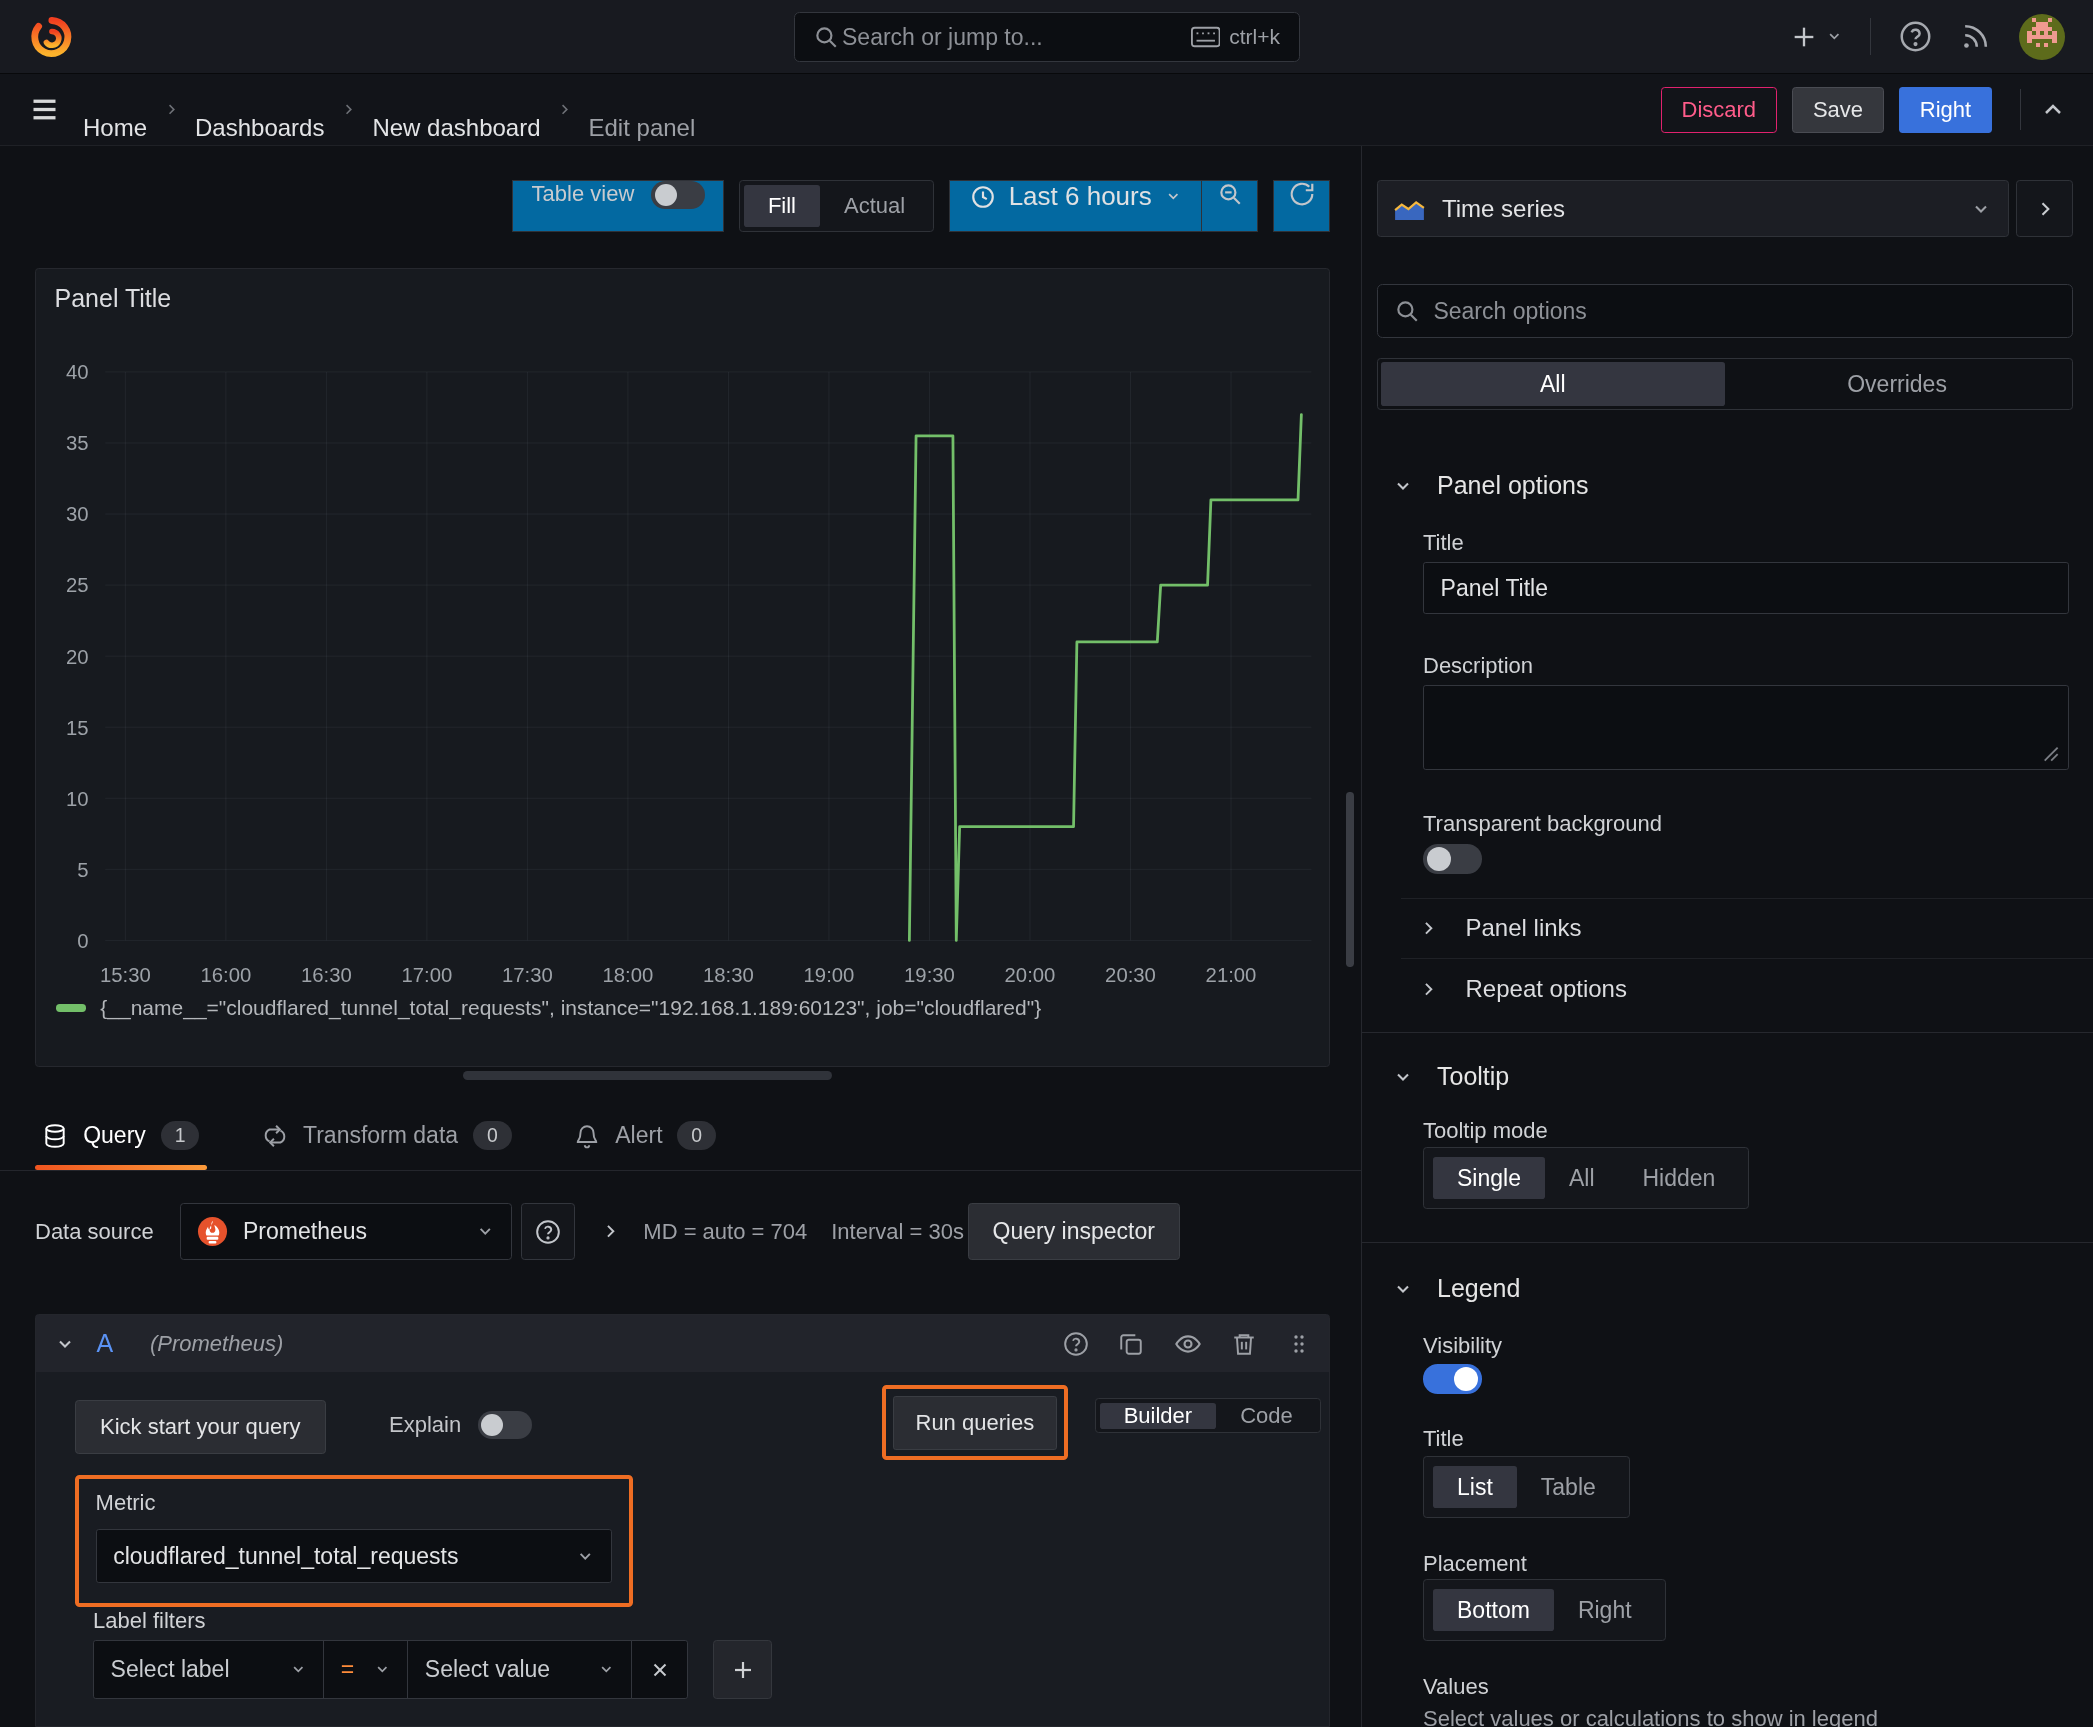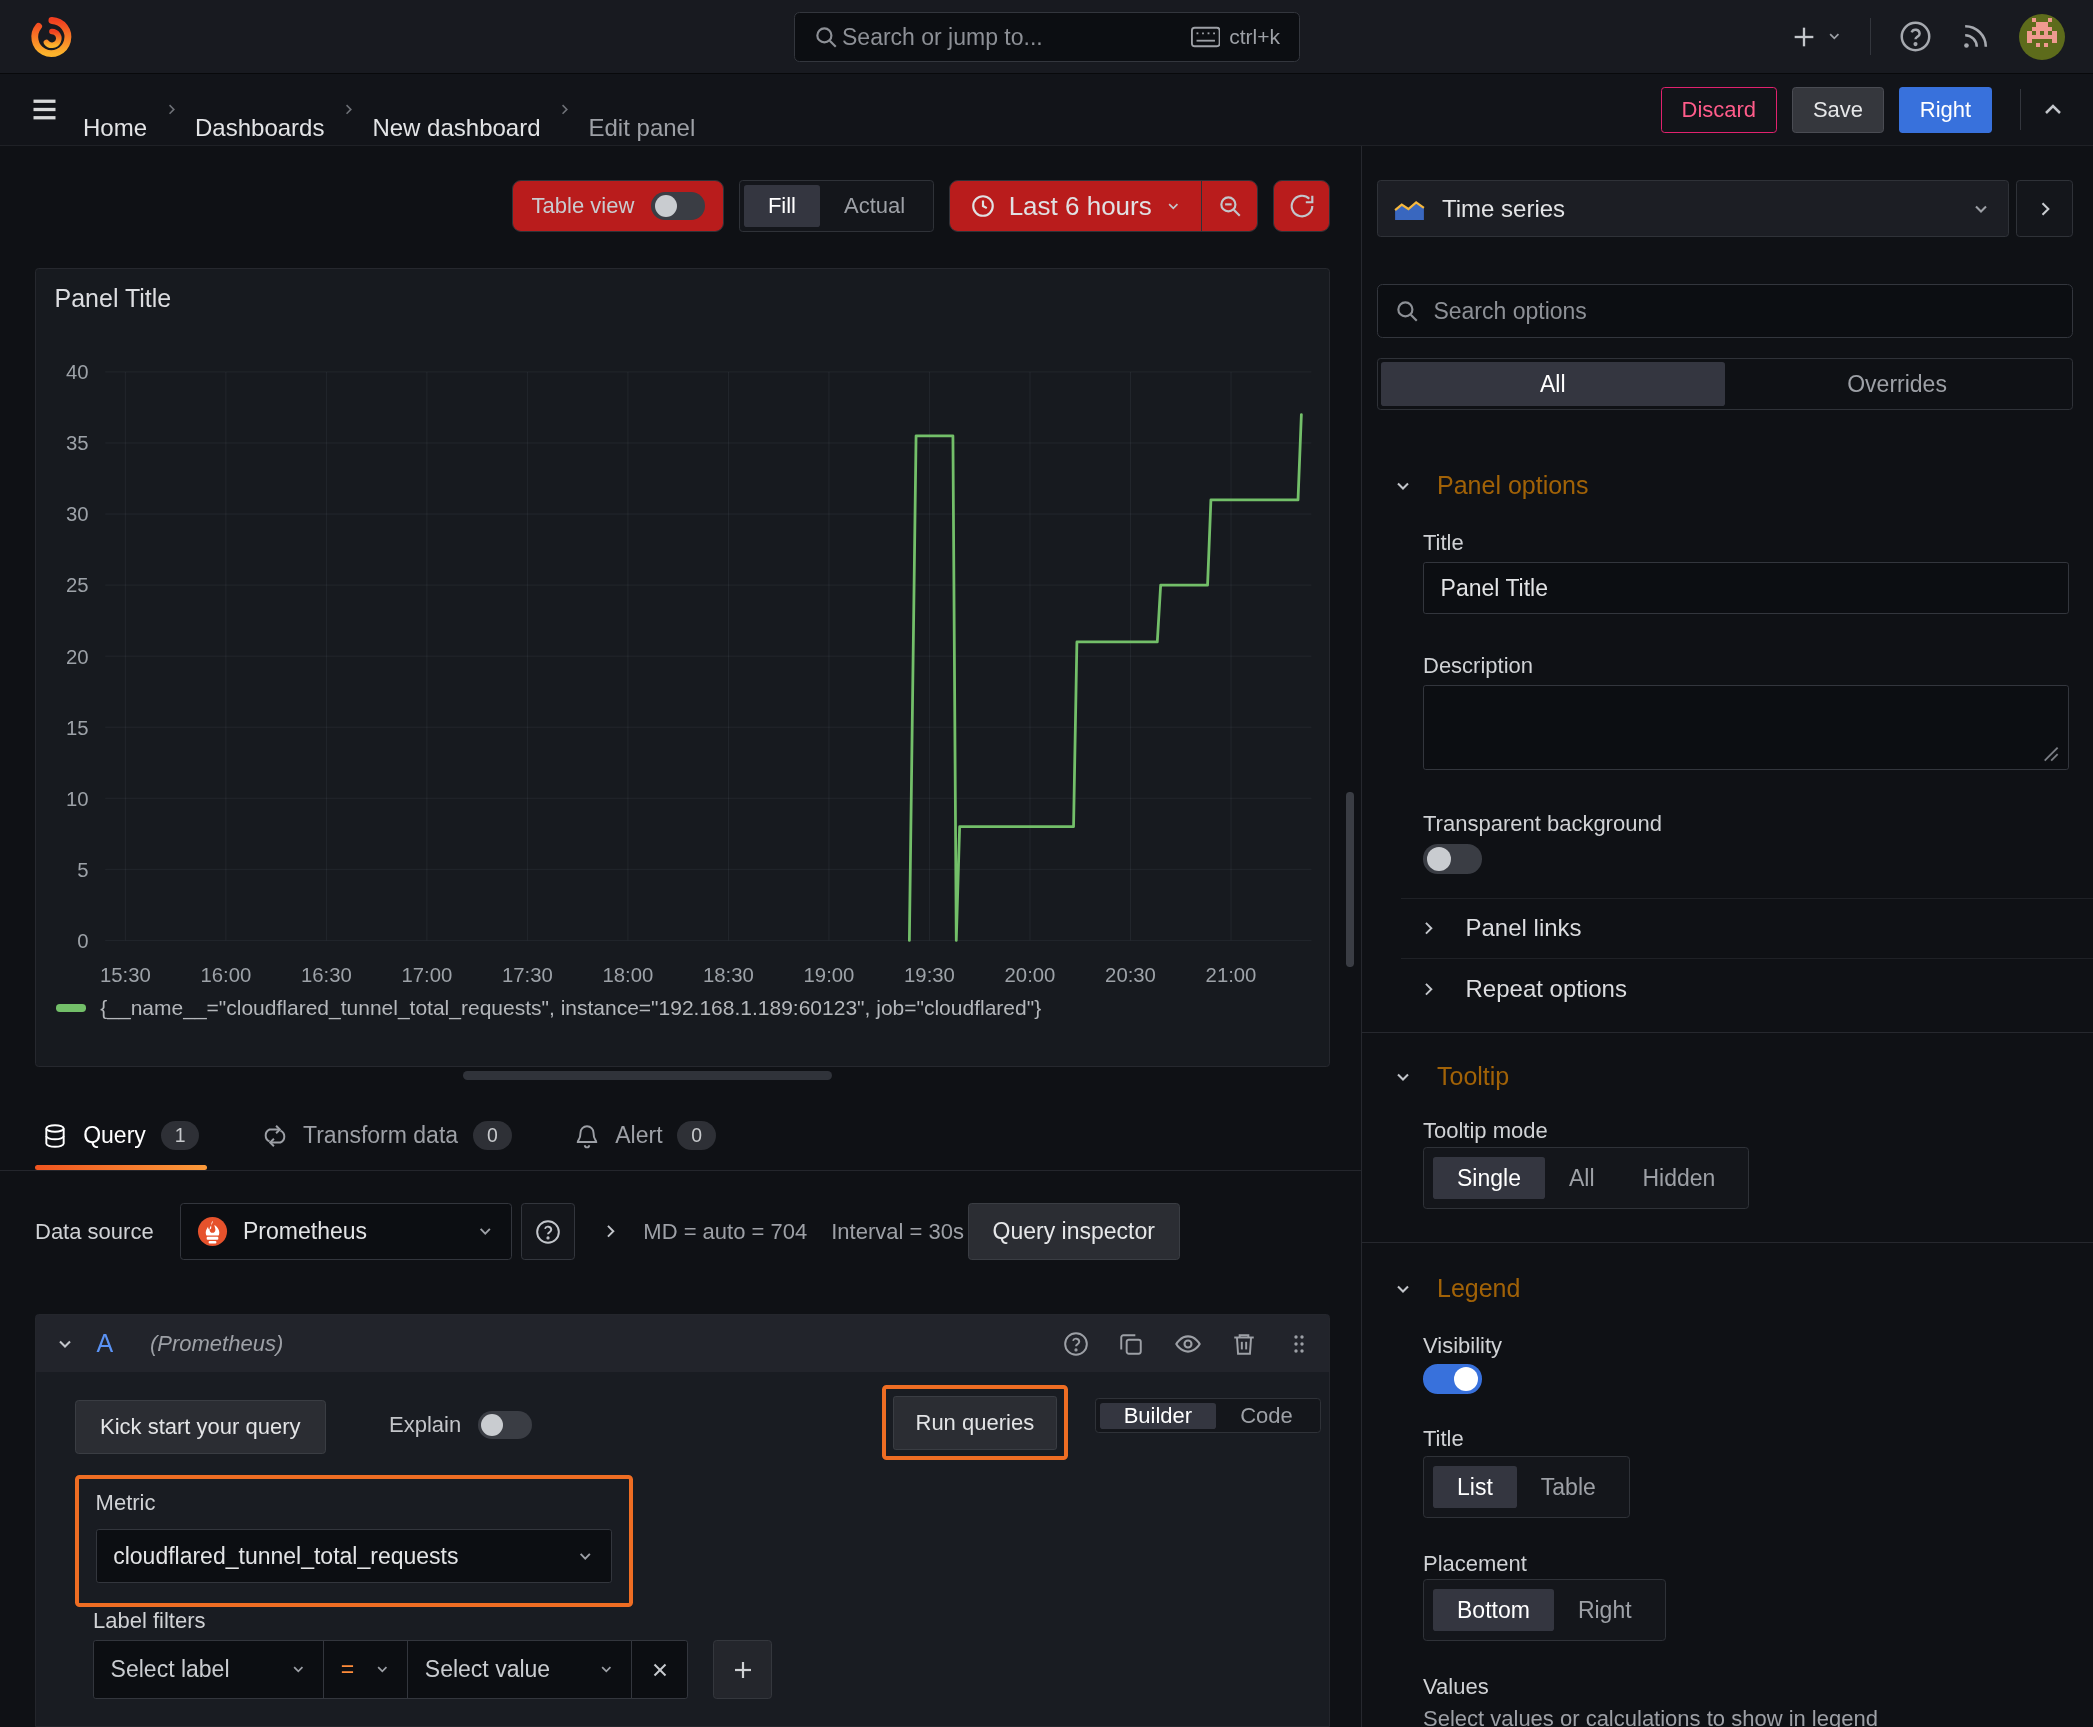--- a/index.html
+++ b/index.html
@@ -29,21 +29,21 @@
   .btn-apply { background:#3871dc; color:#ffffff; }
   .collapse-up { margin-left:13px; padding-left:20px; border-left:0.9px solid #33363d; color:#c3c6cb; display:flex; align-items:center; height:41px; }
 
   
   .content { display:flex; height:1582px; }
   .main { position:relative; width:1361px; background:#0f1115; }
   .sidebar { position:relative; flex:1; background:#0f1115; border-left:0.9px solid #26282e; }
 
   
   .toolbar { position:absolute; top:34px; right:31px; display:flex; gap:14.8px; height:52px; align-items:stretch; }
-  .tbox { border:0.9px solid #2f3238; border-radius:9px; background:#b91c1c; display:flex; align-items:center; }
+  .tbox { border:0.9px solid #2f3238; border-radius:0; background:#0369a1; display:flex; align-items:flex-start; }
   .tv-box { padding:0 18.5px; gap:16.6px; font-size:22px; color:#c9cbcf; }
   .seg { border:0.9px solid #2f3238; border-radius:3.7px; background:#14161b; display:flex; padding:3.7px; align-items:stretch; }
   .seg .chip { display:flex; align-items:center; padding:0 24px; font-size:22px; color:#9da0a6; border-radius:2.8px; }
   .seg .chip.sel { background:#343640; color:#ffffff; }
   .time-box { padding:0; }
   .time-main { display:flex; align-items:center; gap:13px; padding:0 20px; font-size:26px; color:#e0e1e3; }
   .time-div { width:0.9px; align-self:stretch; background:#2f3238; }
   .icon-btn { width:55px; display:flex; align-items:center; justify-content:center; color:#c3c6cb; }
 
   
@@ -100,21 +100,21 @@
   
   .viz-row { position:absolute; left:14.8px; right:20px; top:34px; height:57px; display:flex; gap:7.4px; }
   .viz-select { flex:1; border:0.9px solid #2f3238; border-radius:3.7px; background:#1c1e24; display:flex; align-items:center; gap:16.6px; padding:0 16.6px; font-size:24px; color:#e3e4e6; }
   .viz-select .chev { margin-left:auto; color:#9da0a6; display:flex; }
   .viz-expand { width:57px; border:0.9px solid #2f3238; border-radius:3.7px; background:#14161b; display:flex; align-items:center; justify-content:center; color:#c9ccd0; }
   .opt-search { position:absolute; left:14.8px; right:20px; top:138px; height:54px; background:#0c0e12; border:0.9px solid #33363d; border-radius:5.5px; display:flex; align-items:center; gap:13px; padding:0 16.6px; color:#8d9096; font-size:23px; }
   .ao-tabs { position:absolute; left:14.8px; right:20px; top:212px; height:52px; border:0.9px solid #2f3238; border-radius:3.7px; display:flex; padding:2.8px; }
   .ao-tabs .chip { flex:1; display:flex; align-items:center; justify-content:center; font-size:23px; color:#9da0a6; border-radius:2.8px; }
   .ao-tabs .chip.sel { background:#343640; color:#ffffff; }
 
-  .sec-head { position:absolute; left:31px; display:flex; align-items:center; gap:24px; font-size:25px; color:#a16207; font-weight:500; }
+  .sec-head { position:absolute; left:31px; display:flex; align-items:center; gap:24px; font-size:25px; color:#e5e5e5; font-weight:500; }
   .sub-head { position:absolute; left:57px; display:flex; align-items:center; gap:28px; font-size:24px; color:#dcdde0; }
   .side-label { position:absolute; left:61px; font-size:22px; color:#d0d2d5; }
   .side-input { position:absolute; left:61px; width:646px; height:52px; background:#0c0e12; border:0.9px solid #33363d; border-radius:2.8px; color:#e3e4e6; font-size:23px; padding:0 16.6px; font-family:"Liberation Sans", sans-serif; }
   .side-textarea { position:absolute; left:61px; top:539px; width:646px; height:85px; background:#0c0e12; border:0.9px solid #33363d; border-radius:2.8px; resize:none; color:#e3e4e6; font-size:23px; padding:9.2px 16.6px; font-family:"Liberation Sans", sans-serif; }
   .resize-corner { position:absolute; left:679px; top:598px; color:#7b7e85; pointer-events:none; }
   .divider { position:absolute; left:39px; right:0; height:0.9px; background:#1f2126; }
   .divider.full { left:0; background:#26282e; }
   .toggle { width:59px; height:29.5px; border-radius:14.8px; background:#3a3d44; position:relative; }
   .toggle .knob { position:absolute; top:2.8px; left:3.7px; width:24px; height:24px; border-radius:50%; background:#c9ccd0; }
   .toggle.on { background:#3871dc; }

